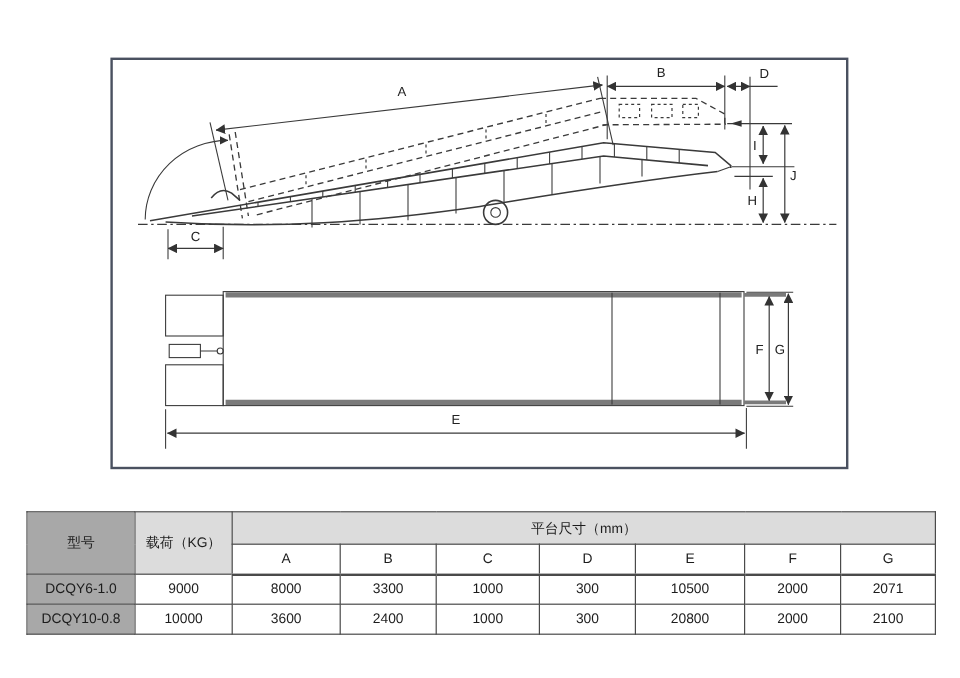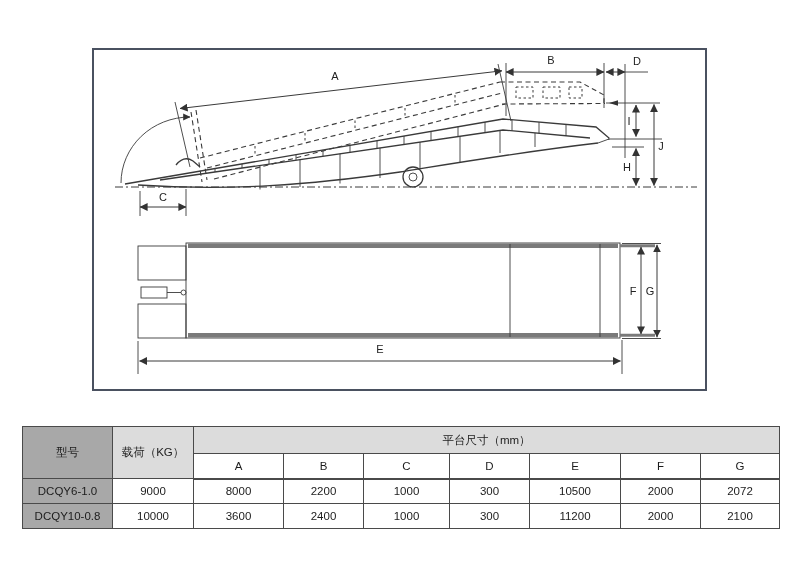--- a/index.html
+++ b/index.html
@@ -176,34 +176,34 @@
         <th>C</th>
         <th>D</th>
         <th>E</th>
         <th>F</th>
         <th>G</th>
       </tr>
       <tr>
         <td class="model-col">DCQY6-1.0</td>
         <td>9000</td>
         <td>8000</td>
-        <td>2200</td>
+        <td>3300</td>
         <td>1000</td>
         <td>300</td>
         <td>10500</td>
         <td>2000</td>
-        <td>2072</td>
+        <td>2071</td>
       </tr>
       <tr>
         <td class="model-col">DCQY10-0.8</td>
         <td>10000</td>
         <td>3600</td>
         <td>2400</td>
         <td>1000</td>
         <td>300</td>
-        <td>11200</td>
+        <td>20800</td>
         <td>2000</td>
         <td>2100</td>
       </tr>
     </tbody>
   </table>
 
 </div>
 
 </body></html>

